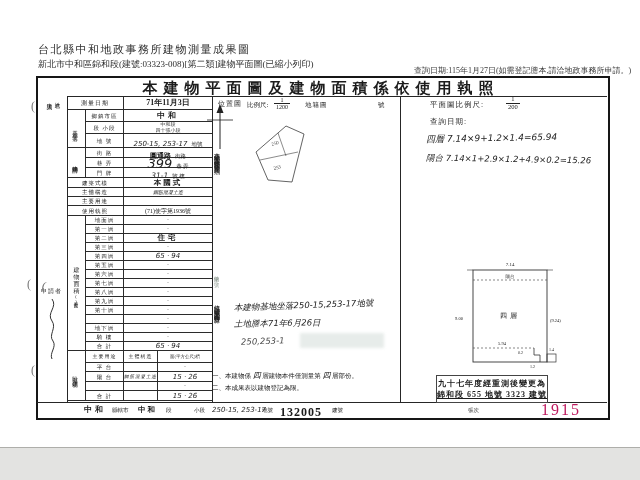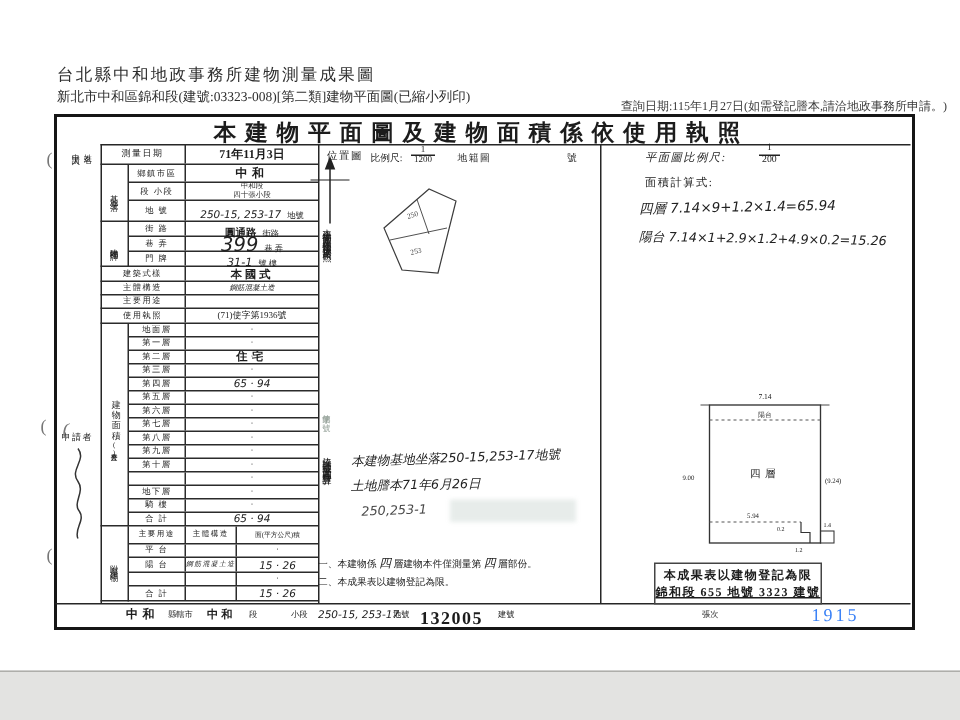--- a/index.html
+++ b/index.html
@@ -255,26 +255,26 @@
 
 <div class="abs" style="left:212px;top:370px;width:190px;font-size:6.5px;white-space:nowrap;">
   <span class="notefrag">一、本建物係</span>
   <span class="notefrag hw" style="font-size:8px;">四</span>
   <span class="notefrag">層建物本件僅測量第</span>
   <span class="notefrag hw" style="font-size:8px;">四</span>
   <span class="notefrag">層部份。</span>
 </div>
 <div class="abs" style="left:212px;top:384px;font-size:6.5px;">二、本成果表以建物登記為限。</div>
 
-<div class="abs" style="left:430px;top:100px;font-size:7.5px;letter-spacing:1px;font-style:italic;">平面圖比例尺:</div>
+<div class="abs" style="left:430px;top:100px;font-size:7.5px;letter-spacing:1px;">平面圖比例尺:</div>
 <div class="abs frac" style="left:506px;top:96px;font-size:6.5px;">
   <span class="fn">1</span>
   <span class="fd">200</span>
 </div>
-<div class="abs" style="left:430px;top:117px;font-size:7.5px;letter-spacing:1px;">面積計算式:</div>
+<div class="abs" style="left:430px;top:117px;font-size:7.5px;letter-spacing:1px;">查詢日期:</div>
 <div class="abs hw" style="left:426px;top:132px;font-size:9px;transform:rotate(-1deg);">四層 7.14×9+1.2×1.4=65.94</div>
 <div class="abs hw" style="left:426px;top:154px;font-size:8.5px;transform:rotate(1deg);">陽台 7.14×1+2.9×1.2+4.9×0.2=15.26</div>
 
 <svg class="abs" style="left:452px;top:258px;" width="120" height="115" viewBox="0 0 120 115">
   <rect x="21" y="12" width="74" height="92" fill="none" stroke="#333" stroke-width="0.9"></rect>
   <line x1="21" y1="22" x2="95" y2="22" stroke="#555" stroke-width="0.7" stroke-dasharray="2,2"></line>
   <line x1="21" y1="90" x2="82" y2="90" stroke="#555" stroke-width="0.7" stroke-dasharray="2,2"></line>
   <path d="M82,90 L82,97 L88,97 L88,104" fill="none" stroke="#333" stroke-width="0.8"></path>
   <rect x="95" y="96" width="9" height="8" fill="none" stroke="#333" stroke-width="0.7"></rect>
   <line x1="15" y1="12" x2="21" y2="12" stroke="#333" stroke-width="0.6"></line>
@@ -284,31 +284,31 @@
   <text x="3" y="62" font-size="4.5" fill="#222">9.00</text>
   <text x="98" y="64" font-size="4.5" fill="#222">(9.24)</text>
   <text x="58" y="60" font-size="7" fill="#1a1a1a" text-anchor="middle" letter-spacing="3">四層</text>
   <text x="50" y="87" font-size="4.5" fill="#222" text-anchor="middle">5.94</text>
   <text x="78" y="110" font-size="4" fill="#222">1.2</text>
   <text x="97" y="93" font-size="4" fill="#222">1.4</text>
   <text x="66" y="96" font-size="4" fill="#222">0.2</text>
 </svg>
 
 <div class="abs" style="left:436px;top:375px;width:110px;border:1px solid #444;text-align:center;padding:2px 0;">
-  <div style="font-size:8px;font-weight:bold;letter-spacing:1px;">本成果表以建物登記為限</div>
+  <div style="font-size:8px;font-weight:bold;letter-spacing:1px;">九十七年度經重測後變更為</div>
   <div style="font-size:8px;font-weight:bold;letter-spacing:1px;text-decoration:underline;">錦和段 655 地號 3323 建號</div>
 </div>
 
 <div class="abs" style="left:36px;top:402px;width:572px;height:16px;">
   <span class="abs stamp" style="left:48px;top:0;font-size:8px;letter-spacing:3px;line-height:16px;">中和</span>
   <span class="abs" style="left:76px;top:0;font-size:5.5px;line-height:16px;">縣轄市</span>
   <span class="abs stamp" style="left:102px;top:0;font-size:7.5px;letter-spacing:2px;line-height:16px;">中和</span>
   <span class="abs" style="left:130px;top:0;font-size:5.5px;line-height:16px;">段</span>
   <span class="abs" style="left:158px;top:0;font-size:5.5px;line-height:16px;">小段</span>
   <span class="abs hw" style="left:176px;top:0;font-size:7px;line-height:16px;">250-15, 253-17</span>
   <span class="abs" style="left:226px;top:0;font-size:5.5px;line-height:16px;">地號</span>
   <span class="abs" style="left:244px;top:2px;font-size:12px;font-weight:bold;letter-spacing:1px;line-height:16px;">132005</span>
   <span class="abs" style="left:296px;top:0;font-size:5.5px;line-height:16px;">建號</span>
   <span class="abs" style="left:432px;top:0;font-size:5.5px;line-height:16px;">張次</span>
-  <span class="abs" style="left:505px;top:0;font-size:12px;letter-spacing:2px;color:#3b82f6;line-height:16px;">1915</span>
+  <span class="abs" style="left:505px;top:0;font-size:16px;letter-spacing:2px;color:#be185d;line-height:16px;">1915</span>
 </div>
 
 <div class="abs" style="left:0;top:447px;width:640px;height:33px;background:#e3e3e1;border-top:1px solid #aeaeaa;"></div>
 
 </body></html>

